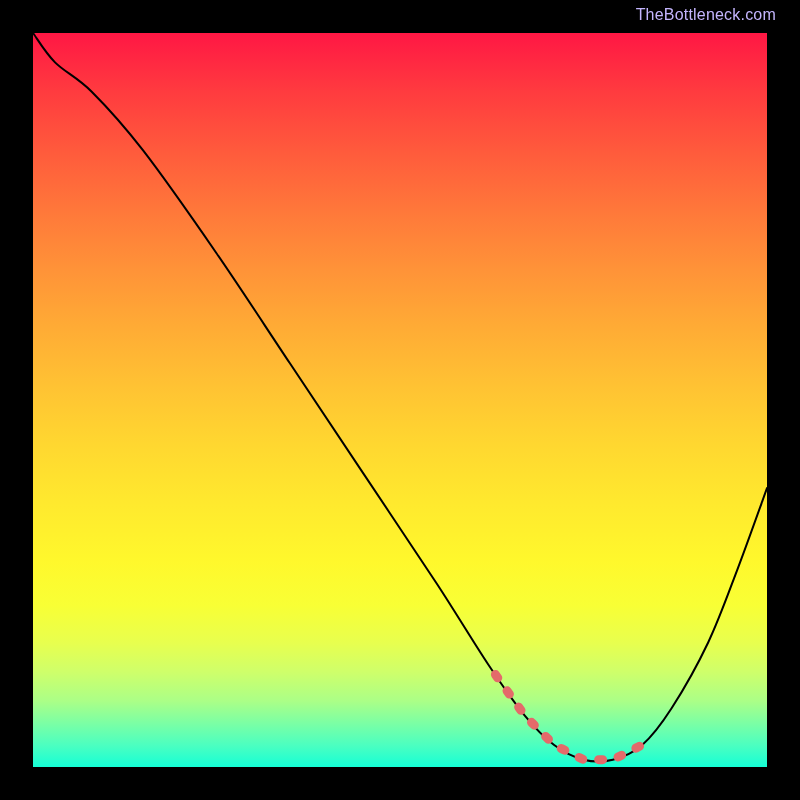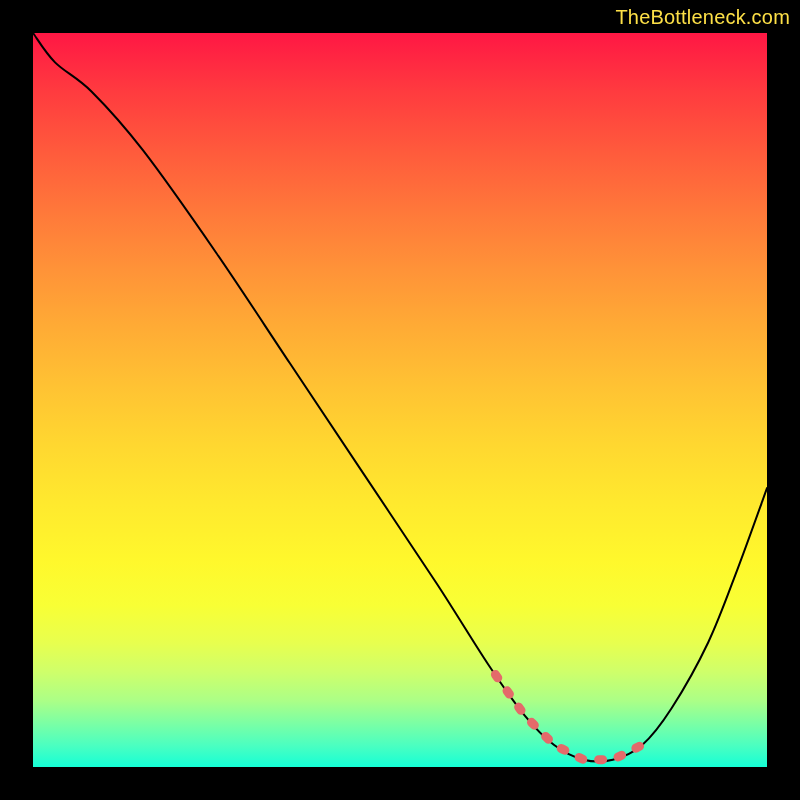--- a/index.html
+++ b/index.html
@@ -8,23 +8,23 @@
     background: #000000;
     width: 800px;
     height: 800px;
     overflow: hidden;
     position: relative;
     font-family: Arial, Helvetica, sans-serif;
   }
   .watermark {
     position: absolute;
     top: 6px;
-    right: 10px;
-    color: #fde047;
-    font-size: 20px;
+    right: 24px;
+    color: #c4b5fd;
+    font-size: 16px;
     font-weight: 500;
     z-index: 10;
     letter-spacing: 0.2px;
   }
   .plot-area {
     position: absolute;
     left: 33px;
     top: 33px;
     width: 734px;
     height: 734px;

